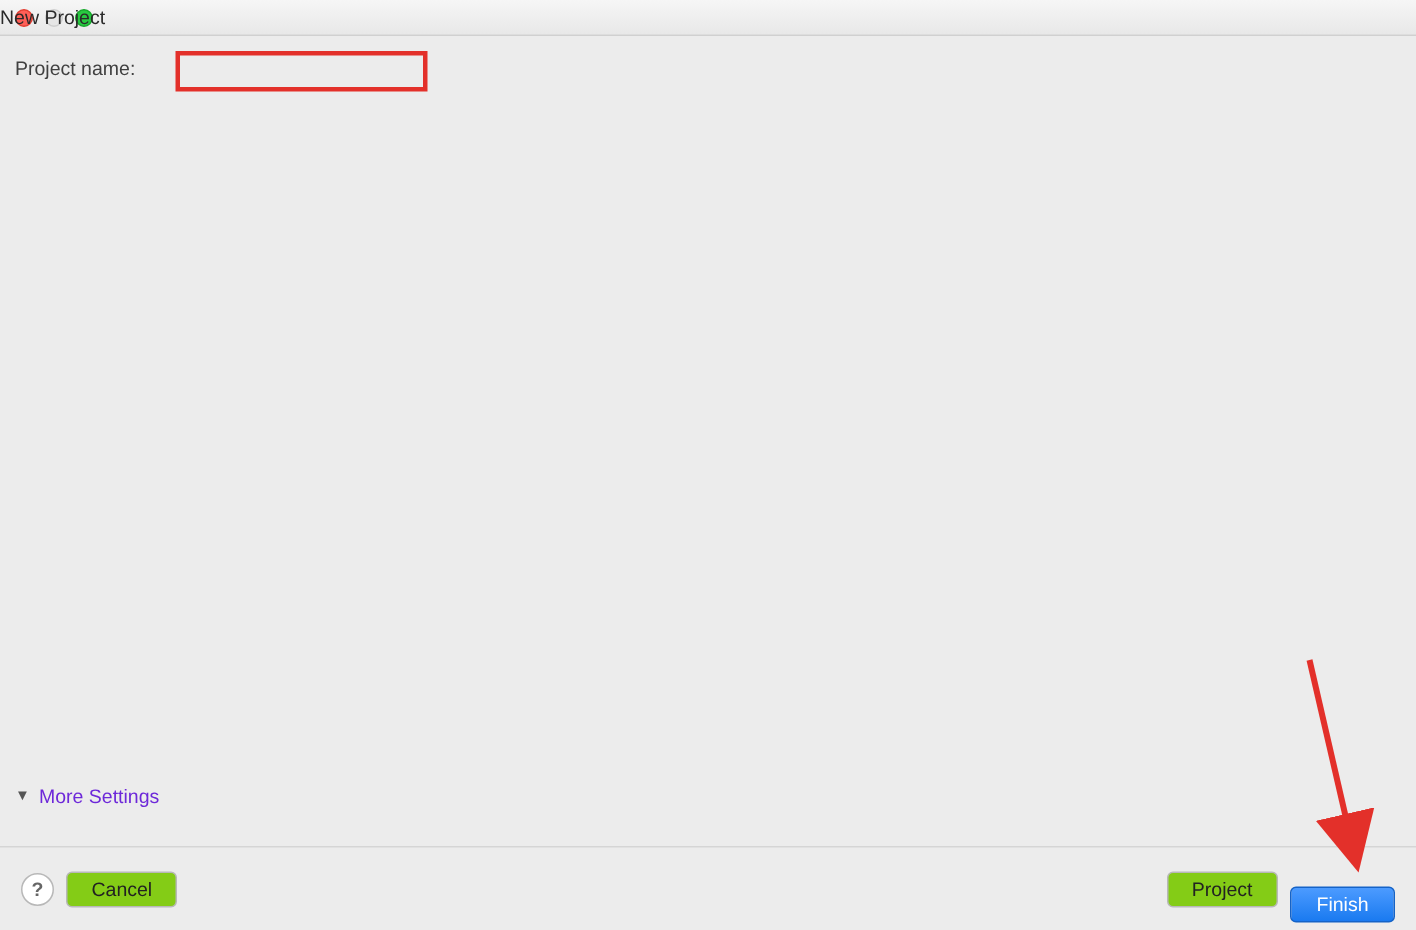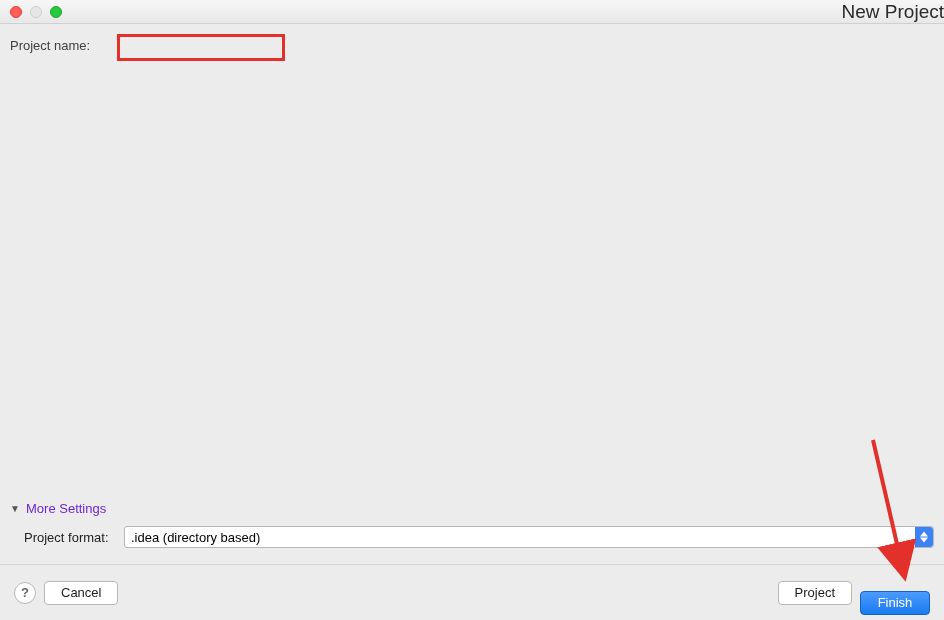--- a/index.html
+++ b/index.html
@@ -35,25 +35,24 @@
       height: 12px;
       border-radius: 50%;
     }
     .tl-close { background: #ff5f57; border: 0.5px solid #e33e32; }
     .tl-min { background: #e6e6e6; border: 0.5px solid #cfcfcf; }
     .tl-max { background: #28c940; border: 0.5px solid #17a82c; }
     .title {
       position: absolute;
       left: 0;
       right: 0;
-      text-align: right;
-      font-size: 19px;
+      text-align: left;
+      font-size: 13px;
       color: #2a2a2a;
       pointer-events: none;
-      margin-left: 16px;
     }
     .content {
       padding: 14px 10px 0 10px;
     }
     .form-row {
       display: flex;
       align-items: center;
       margin-bottom: 10px;
     }
     .form-label {
@@ -203,21 +202,21 @@
       color: #666;
       font-size: 13px;
       font-weight: bold;
       cursor: pointer;
     }
     .btn {
       height: 24px;
       padding: 0 16px;
       border: 1px solid #b8b8b8;
       border-radius: 4px;
-      background: #ffffff;
+      background: #84cc16;
       font-size: 13px;
       color: #222;
       cursor: pointer;
       font-family: inherit;
       display: flex;
       align-items: center;
       justify-content: center;
       min-width: 70px;
     }
     .btn.primary {
@@ -252,34 +251,20 @@
     <div class="form-label">Project name:</div>
   </div>
   <div class="highlight-box"></div>
 
 </div>
 
 <div class="more-settings-section">
   <div class="more-settings-header">
     <span class="disclosure">▼</span>
     <span class="more-settings-label">More Settings</span>
-  </div>
-  <div class="settings-row">
-    <div class="settings-label">Project format:</div>
-    <div class="select-wrap">
-      <input type="text" readonly="" class="select-input" value=".idea (directory based)" style="">
-      <div class="select-arrows">
-        <svg viewBox="0 0 8 5">
-            <path d="M0 5 L4 0 L8 5 Z" fill="#fff"></path>
-          </svg>
-        <svg viewBox="0 0 8 5">
-            <path d="M0 0 L4 5 L8 0 Z" fill="#fff"></path>
-          </svg>
-      </div>
-    </div>
   </div>
 </div>
 
 <div class="footer">
   <div class="help-btn">?</div>
   <button class="btn">Cancel</button>
   <div class="footer-spacer"></div>
   <button class="btn">Project</button>
   <button class="btn primary">Finish</button>
 </div>

